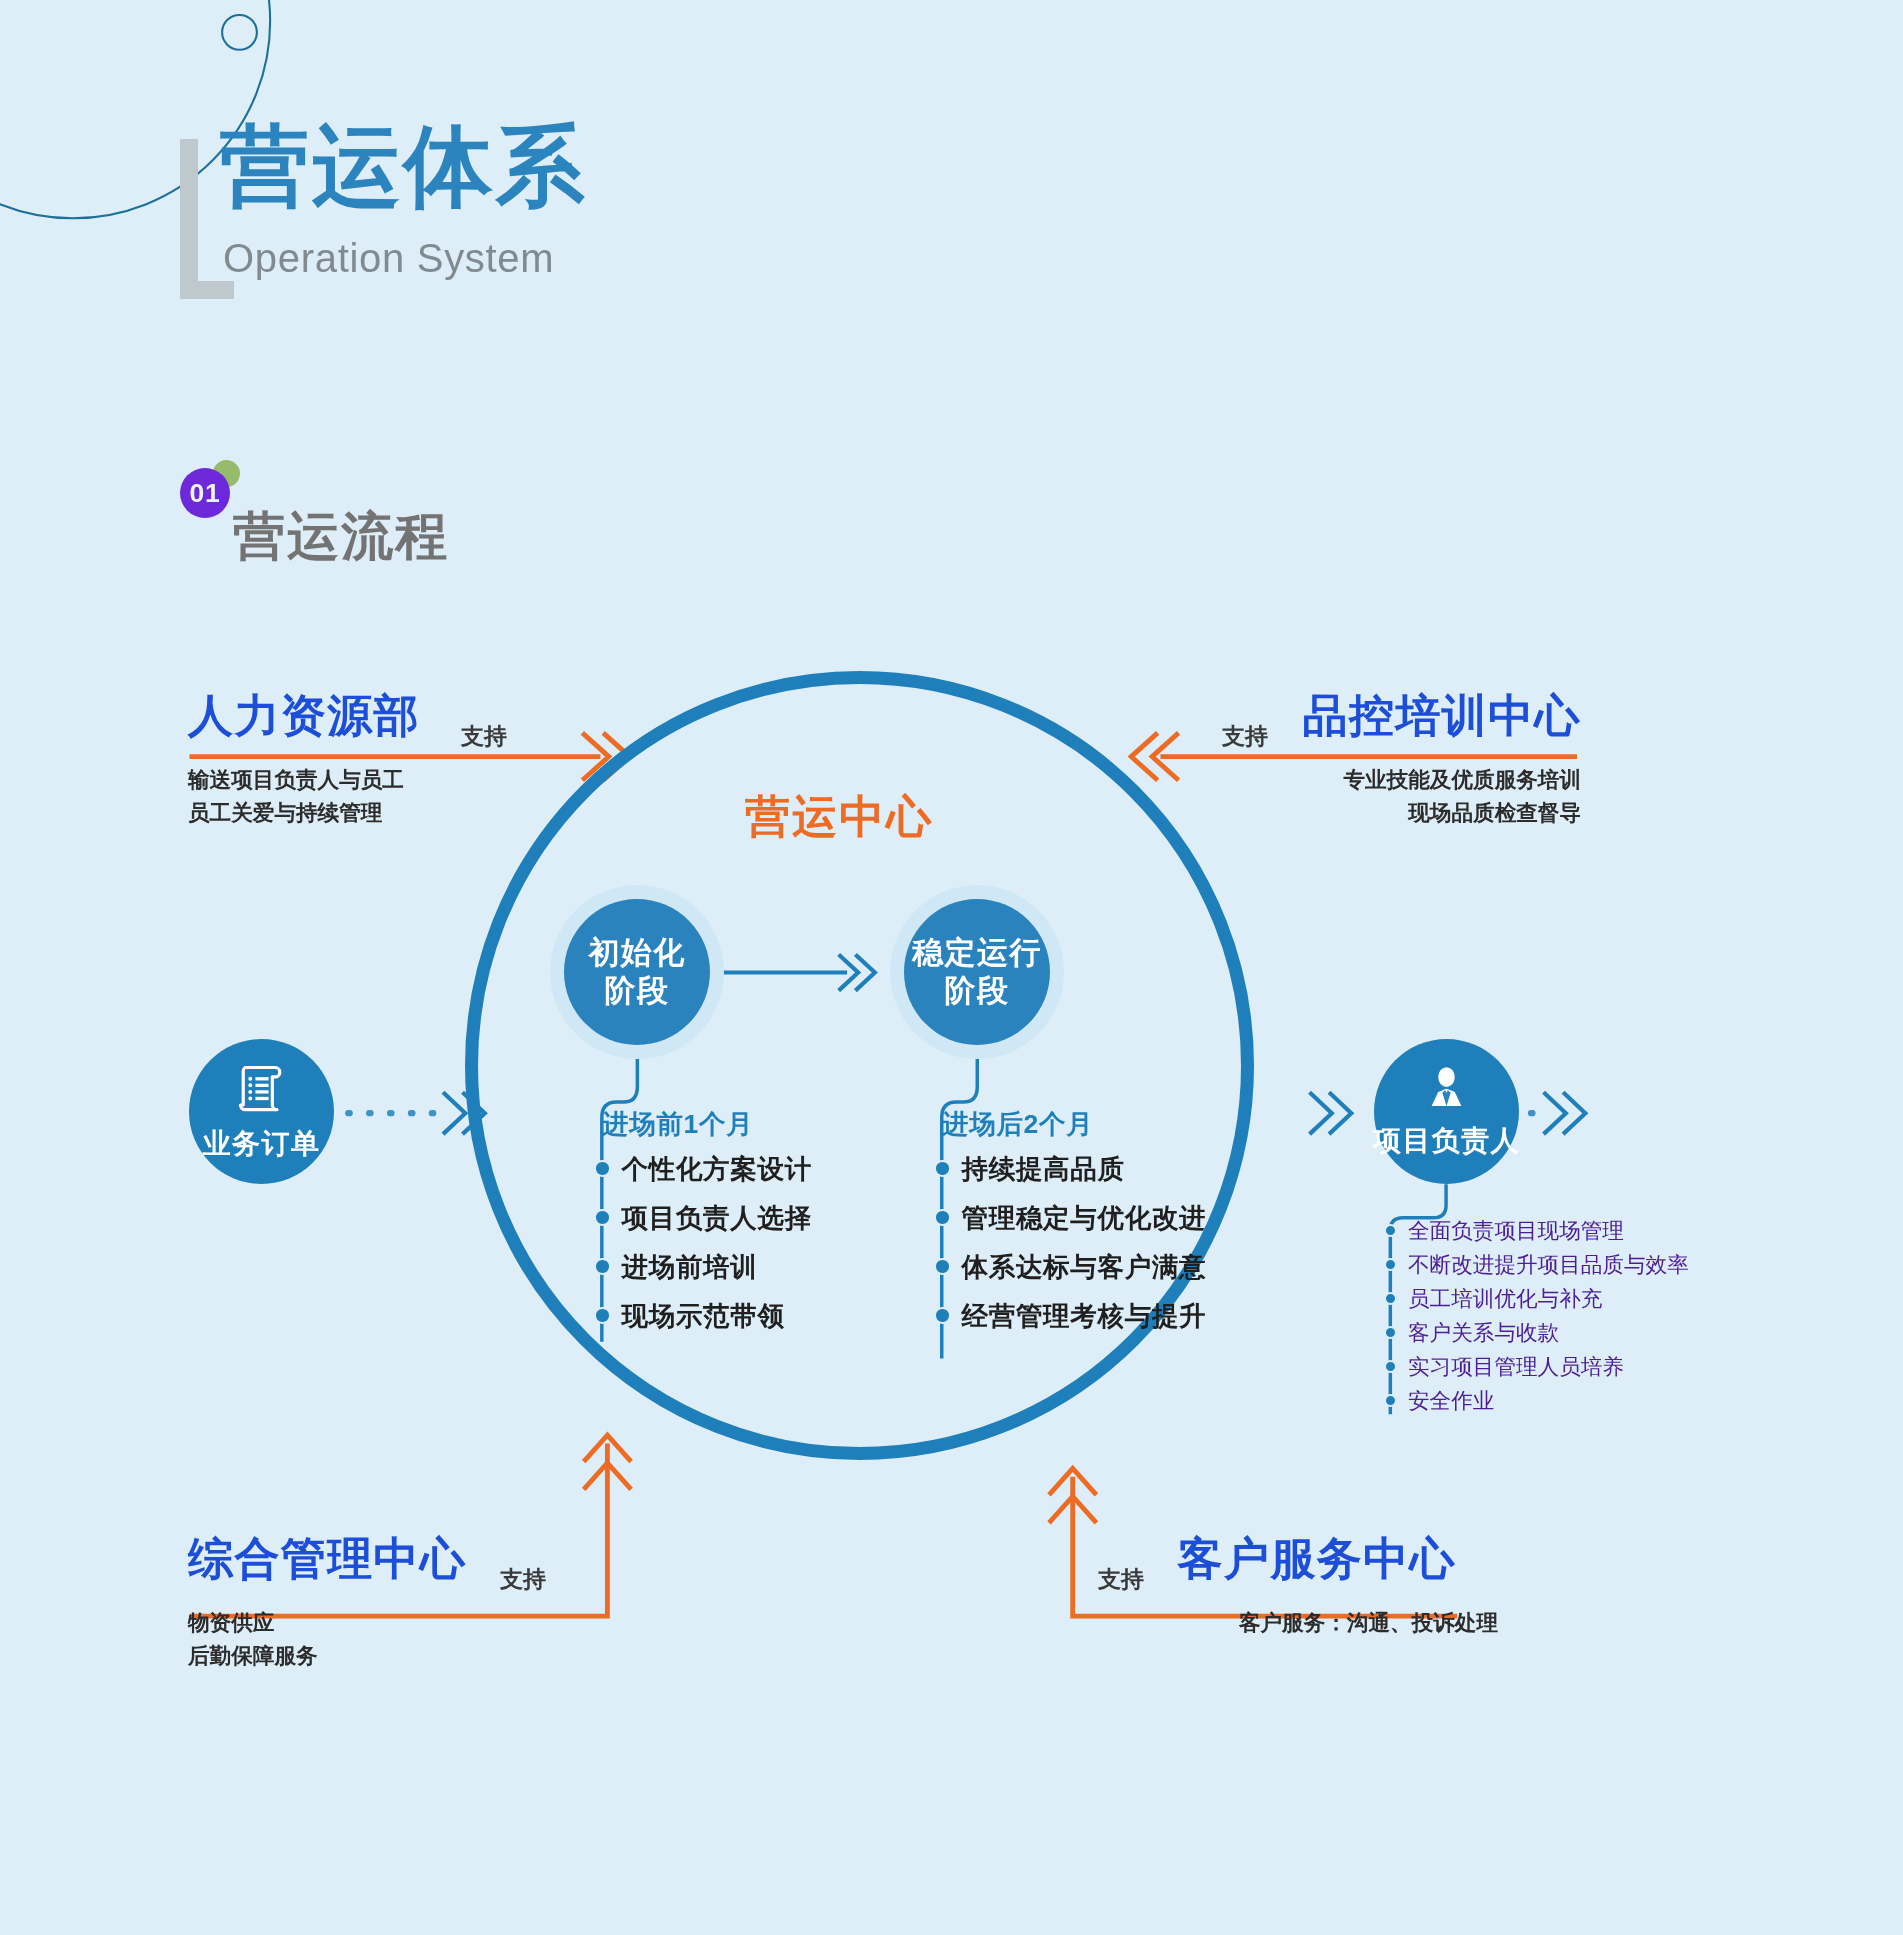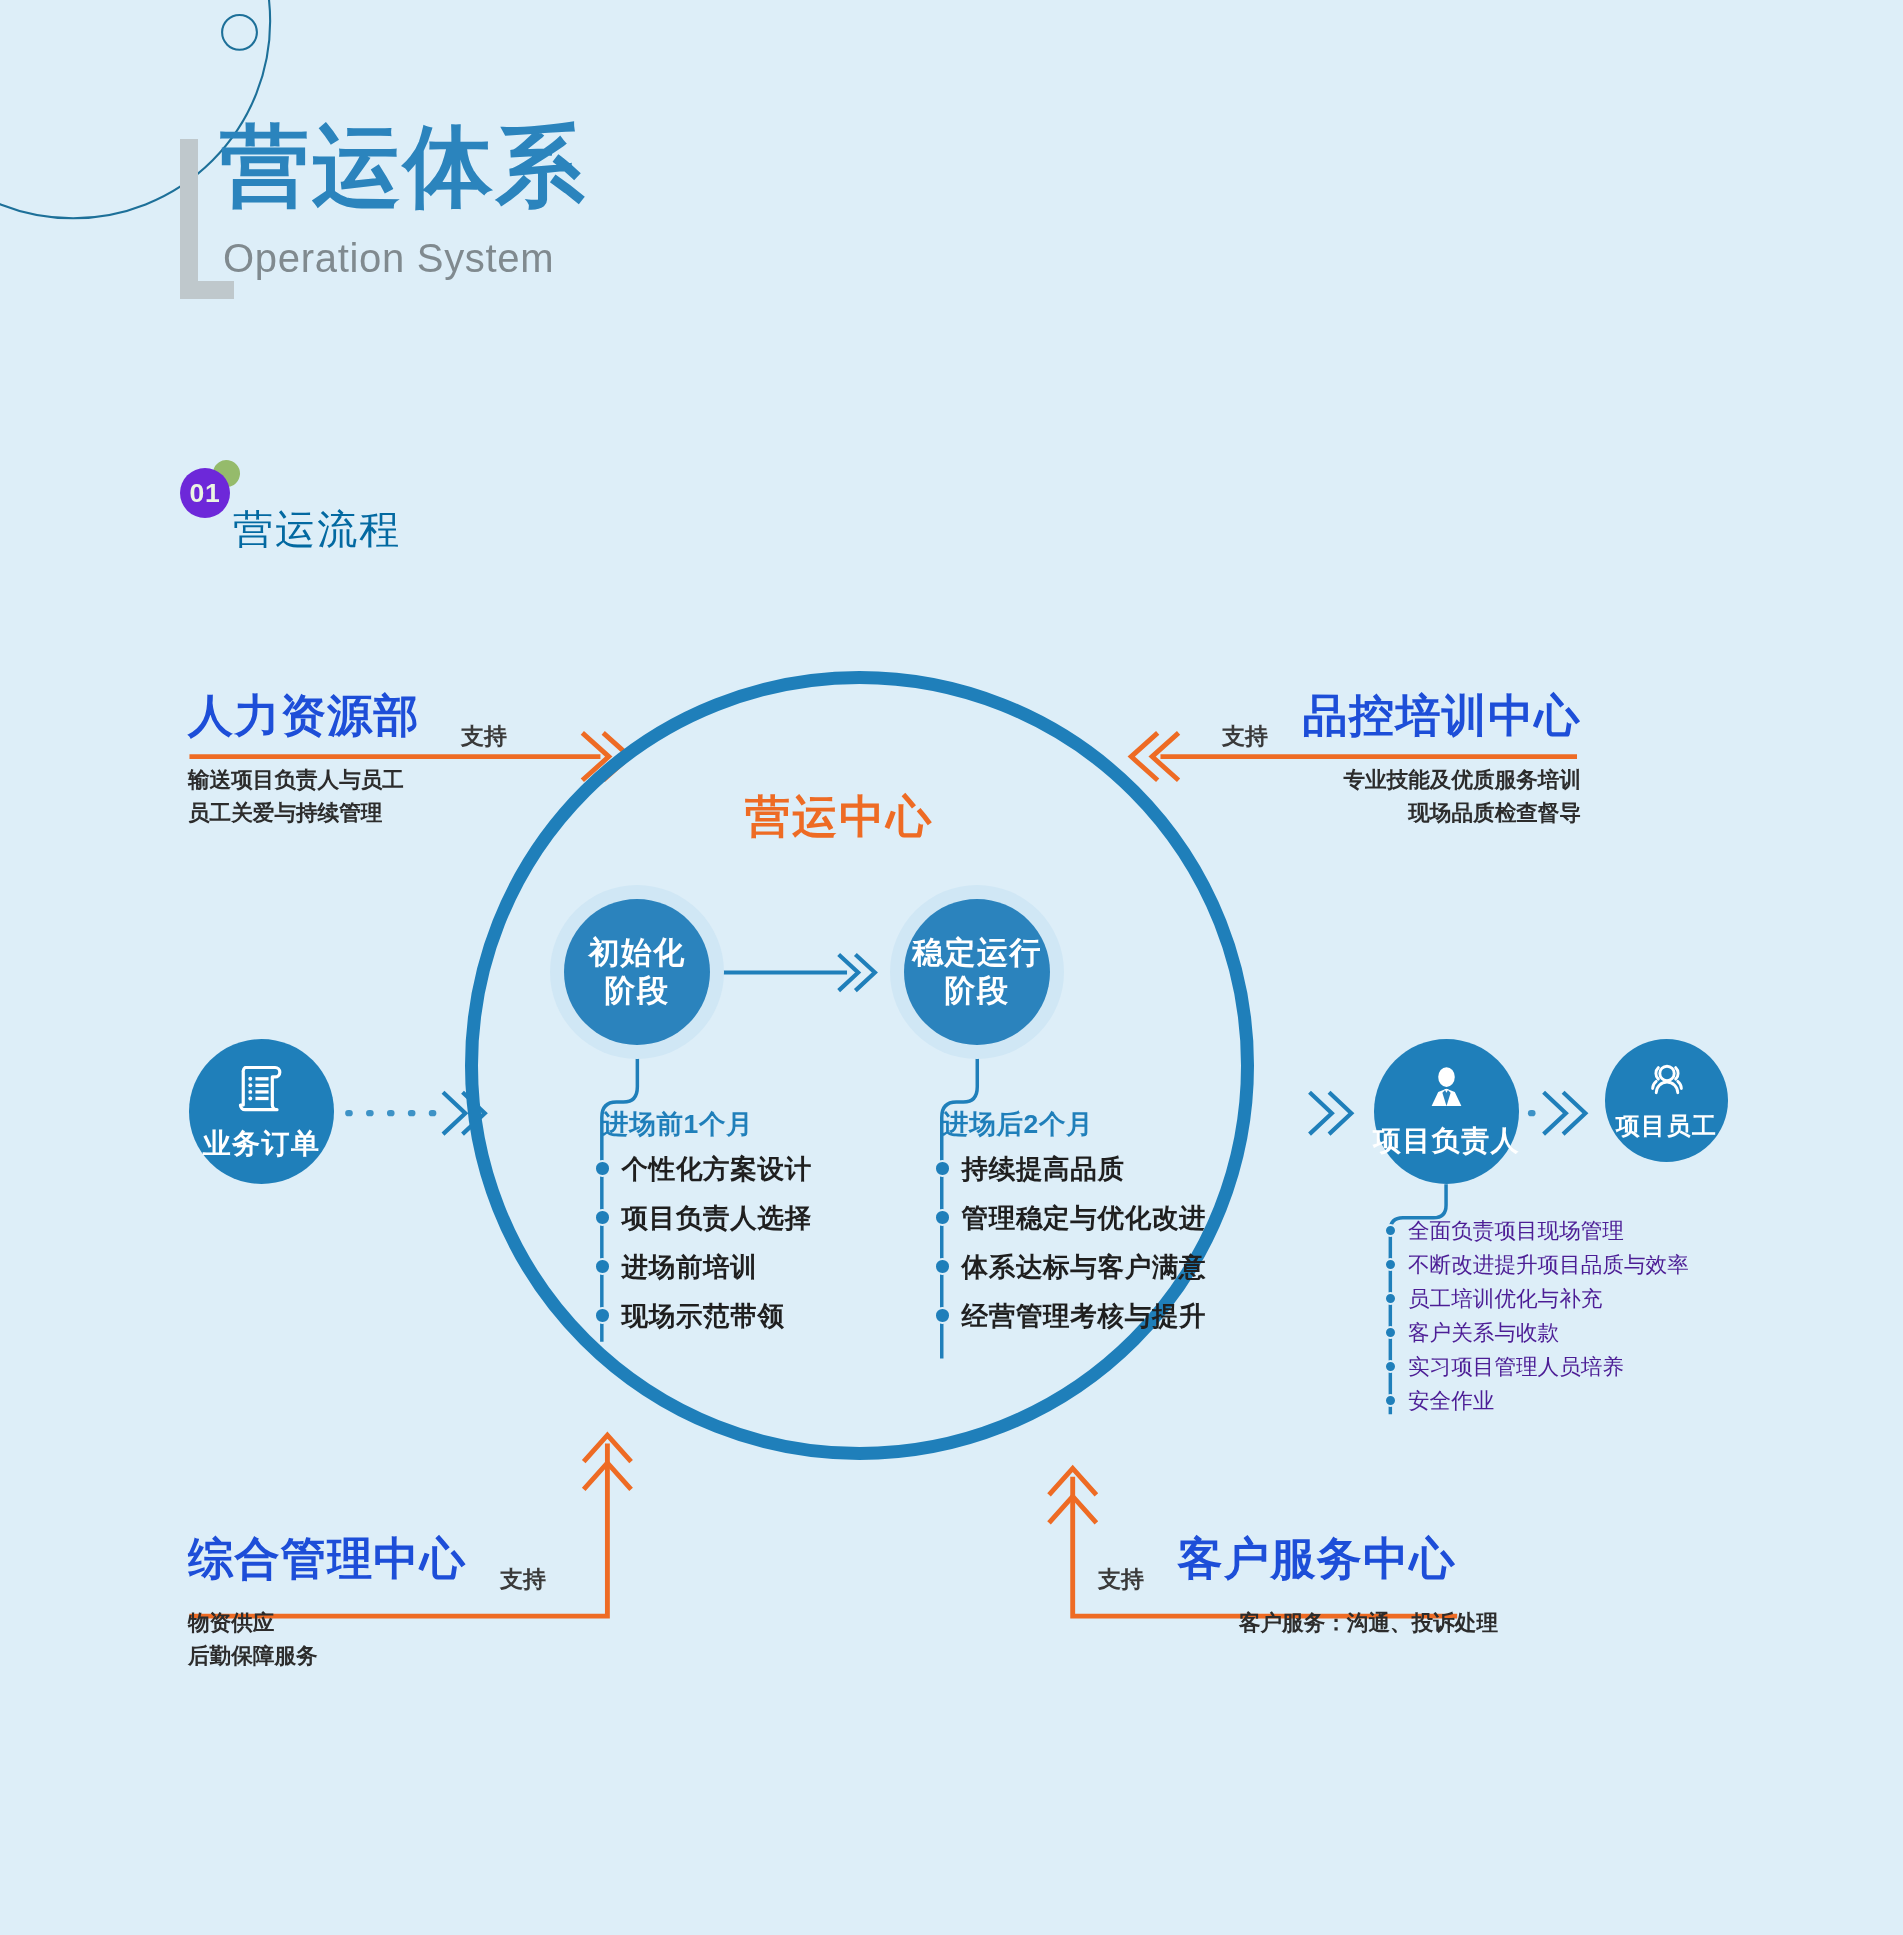--- a/index.html
+++ b/index.html
@@ -24,21 +24,21 @@
            letter-spacing:2.8px;line-height:1.1;white-space:nowrap;}
   .head-en{position:absolute;left:43px;top:118px;font-size:40px;color:#808a8f;letter-spacing:0.7px;white-space:nowrap;}
 
   
   #sect{position:absolute;left:180px;top:460px;}
   .badge{position:absolute;left:0;top:8.4px;width:50px;height:50px;border-radius:50%;
          background:#6d28d9;color:#eaf5e2;font-size:26.5px;font-weight:bold;
          display:flex;align-items:center;justify-content:center;letter-spacing:0.7px;}
   .badge-leaf{position:absolute;left:33px;top:0px;width:26.5px;height:26.5px;border-radius:50% 50% 50% 10%;
               background:#95bb6b;transform:rotate(12deg);}
-  .sect-title{position:absolute;left:53px;top:42px;font-size:40px;font-weight:normal;color:#0369a1;
+  .sect-title{position:absolute;left:53px;top:42px;font-size:52px;font-weight:bold;color:#737373;
               letter-spacing:2.1px;white-space:nowrap;}
 
   
   .org-title{font-size:45px;font-weight:bold;color:#1d4ed8;letter-spacing:1.4px;white-space:nowrap;}
   .org-sup{font-size:23px;color:#3a3a3a;font-weight:bold;white-space:nowrap;}
   .org-lines{font-size:21.6px;color:#2c2c2c;line-height:1.55;white-space:nowrap;font-weight:bold;}
 
   #hr-block{position:absolute;left:188px;top:686px;}
   #hr-block .org-title{position:absolute;left:0;top:0;}
   #hr-block .org-sup{position:absolute;left:273px;top:35px;}
@@ -304,31 +304,20 @@
       <circle cx="19.5" cy="34" r="2.1" fill="#fff"></circle>
       <circle cx="19.5" cy="41" r="2.1" fill="#fff"></circle>
       <rect x="25" y="18.3" width="14" height="3.5" fill="#fff"></rect>
       <rect x="25" y="25.3" width="14" height="3.5" fill="#fff"></rect>
       <rect x="25" y="32.3" width="14" height="3.5" fill="#fff"></rect>
       <rect x="25" y="39.3" width="14" height="3.5" fill="#fff"></rect>
     </svg>
     <span class="lbl">业务订单</span>
   </div>
 
-  <div class="node" id="node-staff">
-    <svg width="46" height="46" viewBox="0 0 64 64">
-      <circle cx="32" cy="20" r="10" fill="none" stroke="#fff" stroke-width="4"></circle>
-      <path d="M17 47 a15 15 0 0 1 30 0" fill="none" stroke="#fff" stroke-width="4" stroke-linecap="round"></path>
-      <path d="M20 12 a11 11 0 0 0 0 16" fill="none" stroke="#fff" stroke-width="4" stroke-linecap="round"></path>
-      <path d="M44 12 a11 11 0 0 1 0 16" fill="none" stroke="#fff" stroke-width="4" stroke-linecap="round"></path>
-      <path d="M12 41 a13 13 0 0 1 5 -10" fill="none" stroke="#fff" stroke-width="4" stroke-linecap="round"></path>
-      <path d="M52 41 a13 13 0 0 0 -5 -10" fill="none" stroke="#fff" stroke-width="4" stroke-linecap="round"></path>
-    </svg>
-    <span class="lbl">项目员工</span>
-  </div>
 
   <div id="list3">
     <div class="row">
       <span class="dot3"></span>
       <span class="dl3-item">全面负责项目现场管理</span>
     </div>
     <div class="row">
       <span class="dot3"></span>
       <span class="dl3-item">不断改进提升项目品质与效率</span>
     </div>

